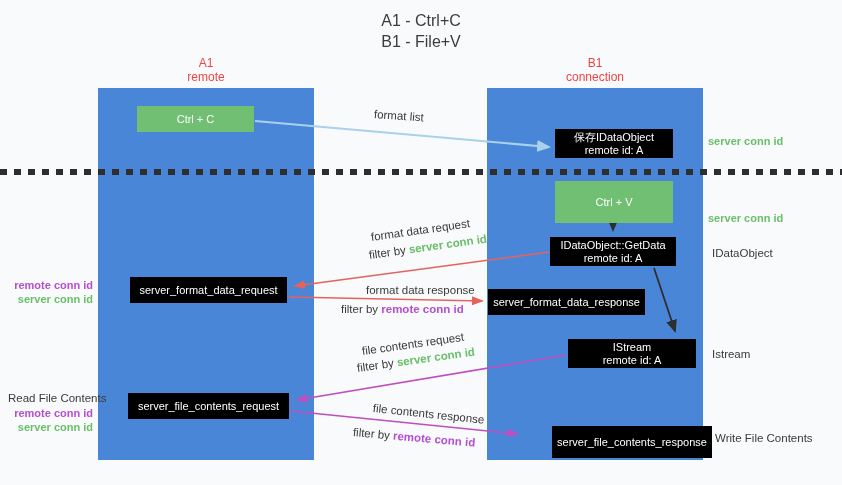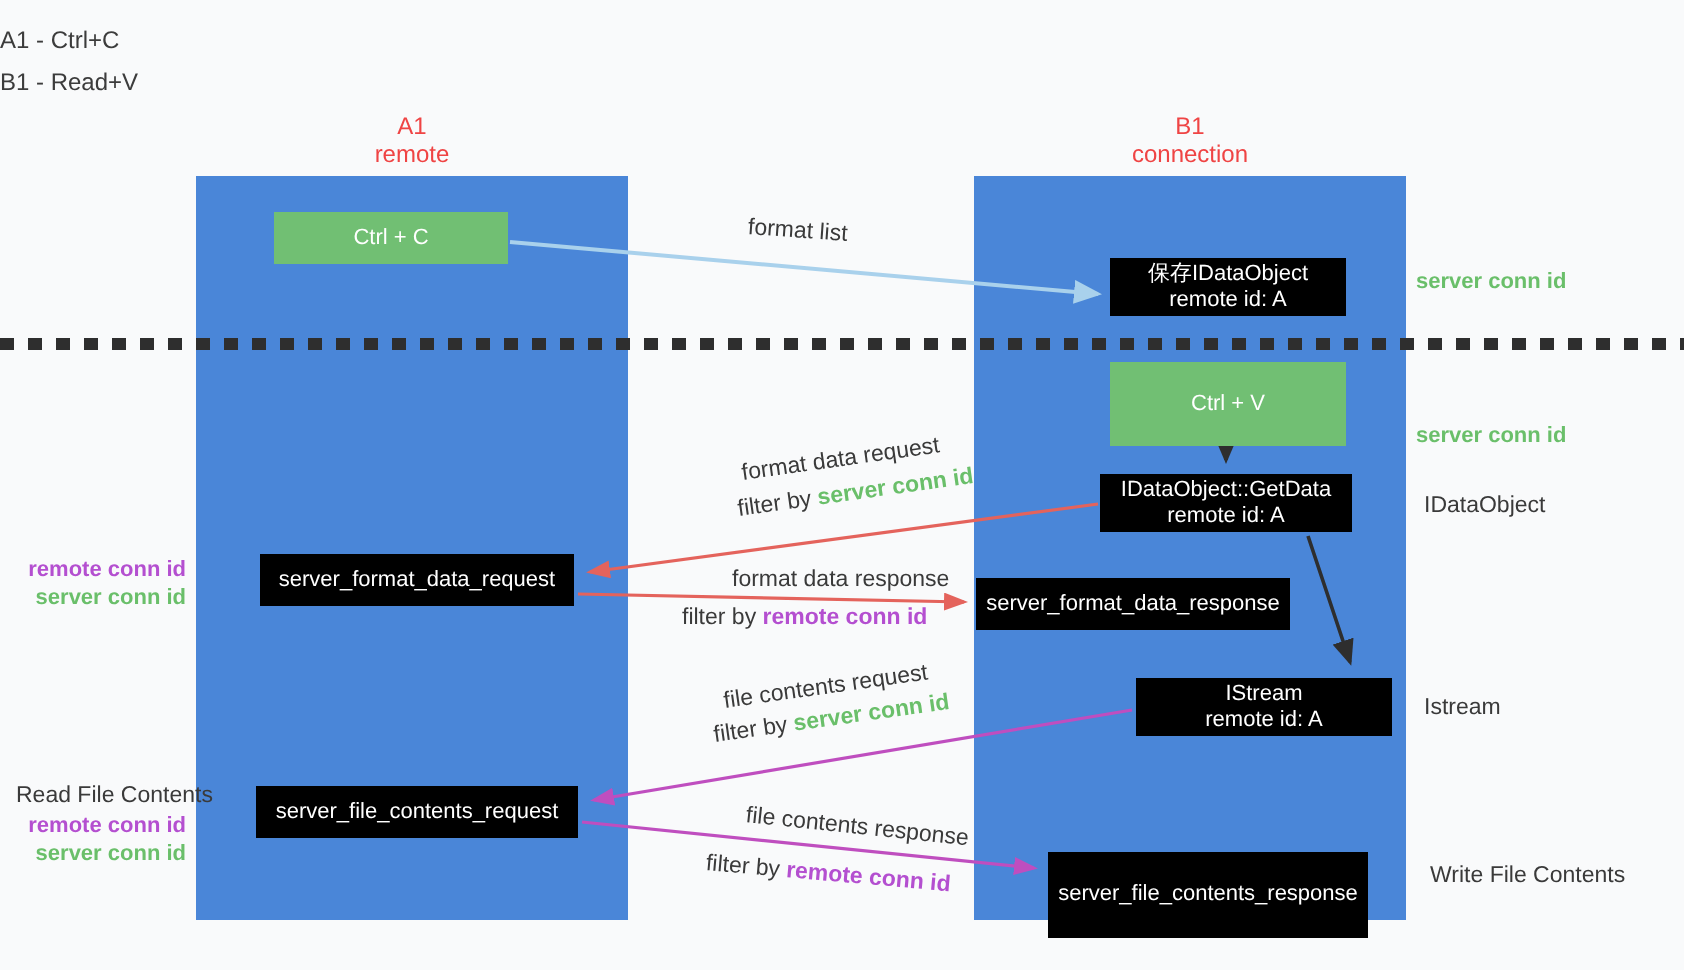--- a/index.html
+++ b/index.html
@@ -1,42 +1,42 @@
 <!DOCTYPE html>
 <html><head>
 <meta charset="utf-8">
 <style>
   html,body{margin:0;padding:0;}
   .canvas{
     position:relative;width:842px;height:485px;background:#f9fafb;
     font-family:"Liberation Sans",sans-serif;overflow:hidden;color:#3a3a3a;
   }
-  .title{position:absolute;left:0;top:10px;width:842px;
-    font-size:12px;line-height:21px;color:#3c3c3c;}
+  .title{position:absolute;left:0;top:10px;width:842px;text-align:center;
+    font-size:16px;line-height:21px;color:#3c3c3c;}
   .lane{position:absolute;top:88px;width:216px;height:372px;background:#4a86d8;}
   .lane-a{left:98px}.lane-b{left:487px}
   .lane-header{position:absolute;top:56px;width:216px;text-align:center;
     font-size:12px;line-height:14px;color:#ef4444;}
   .lh-a{left:98px}.lh-b{left:487px}
   .dashline{position:absolute;left:0;top:169px;width:842px;height:6px;
     background:repeating-linear-gradient(90deg,#2e2e2e 0 7px,transparent 7px 14px);}
   .node{position:absolute;display:flex;flex-direction:column;justify-content:center;
     align-items:center;color:#fff;font-size:11px;line-height:13px;text-align:center;
     white-space:nowrap;}
   .green{background:#71bf73;}
   .orange{background:#000000;}
   #ctrl-c{left:137px;top:106px;width:117px;height:26px}
   #save-obj{left:555px;top:129px;width:118px;height:29px}
   #ctrl-v{left:555px;top:181px;width:118px;height:42px}
   #getdata{left:550px;top:237px;width:126px;height:29px}
   #fmt-req{left:130px;top:277px;width:157px;height:26px}
   #fmt-res{left:488px;top:289px;width:157px;height:26px}
   #istream-box{left:568px;top:339px;width:128px;height:29px}
   #file-req{left:128px;top:393px;width:161px;height:26px}
-  #file-res{left:524px;top:426px;width:160px;height:43px}
+  #file-res{left:552px;top:426px;width:160px;height:32px}
   .elabel{position:absolute;font-size:11.5px;color:#3a3a3a;white-space:nowrap;
     transform-origin:left center;}
   .kw-green{color:#6abf6a;font-weight:700;}
   .kw-purple{color:#b44fd0;font-weight:700;}
   #lbl-format-list{left:374px;top:108px;transform:rotate(4deg)}
   #lbl-fdr{left:371px;top:231px;transform:rotate(-8deg)}
   #lbl-fb1{left:369px;top:249px;transform:rotate(-8deg)}
   #lbl-fdres{left:366px;top:284px}
   #lbl-fb2{left:341px;top:303px}
   #lbl-fcr{left:362px;top:345px;transform:rotate(-8deg)}
@@ -56,21 +56,21 @@
   #ann-write{left:715px;top:431px}
   svg.arrows{position:absolute;left:0;top:0;pointer-events:none;}
 </style>
 </head>
 <body>
 
 <div class="canvas">
 
   <div class="title">
     <div>A1 - Ctrl+C</div>
-    <div>B1 - Read+V</div>
+    <div>B1 - File+V</div>
   </div>
 
   <div class="lane-header lh-a">
     <div>A1</div>
     <div>remote</div>
   </div>
   <div class="lane-header lh-b">
     <div>B1</div>
     <div>connection</div>
   </div>

